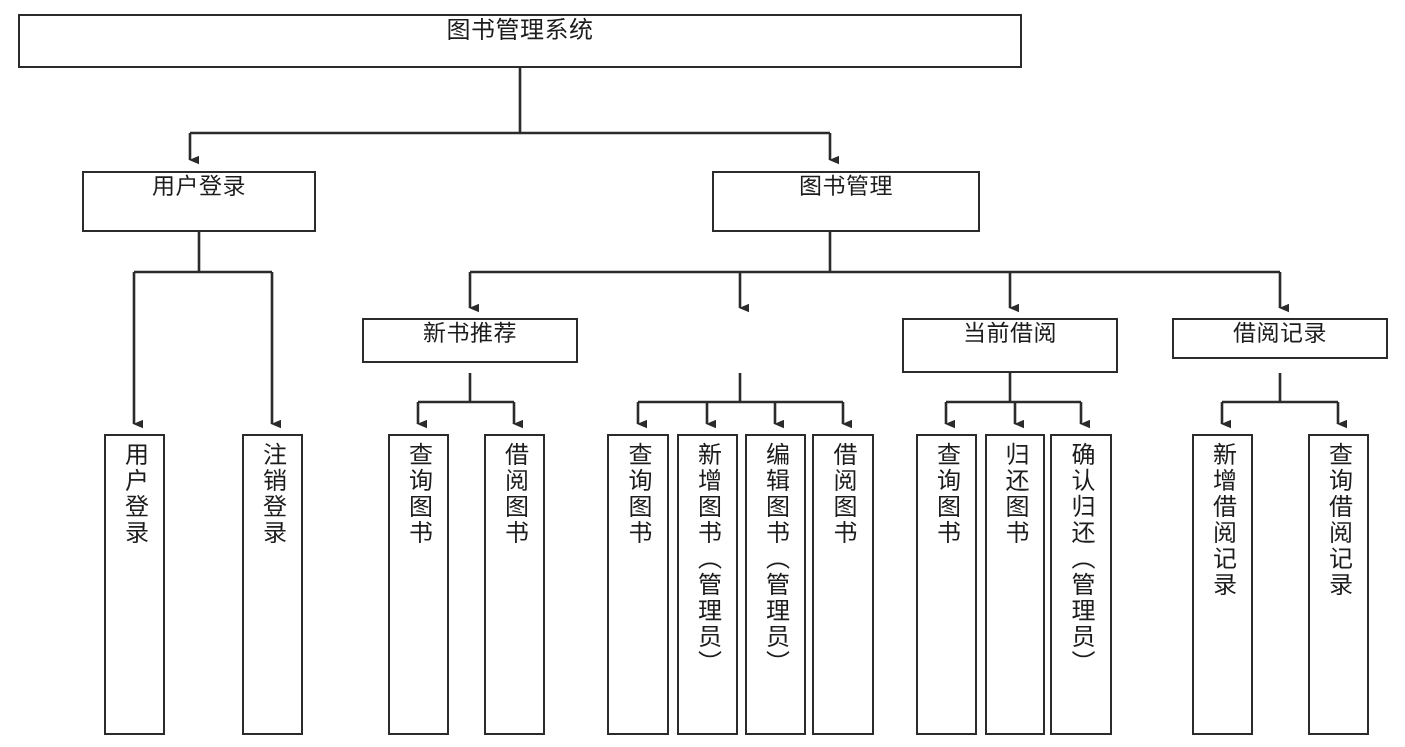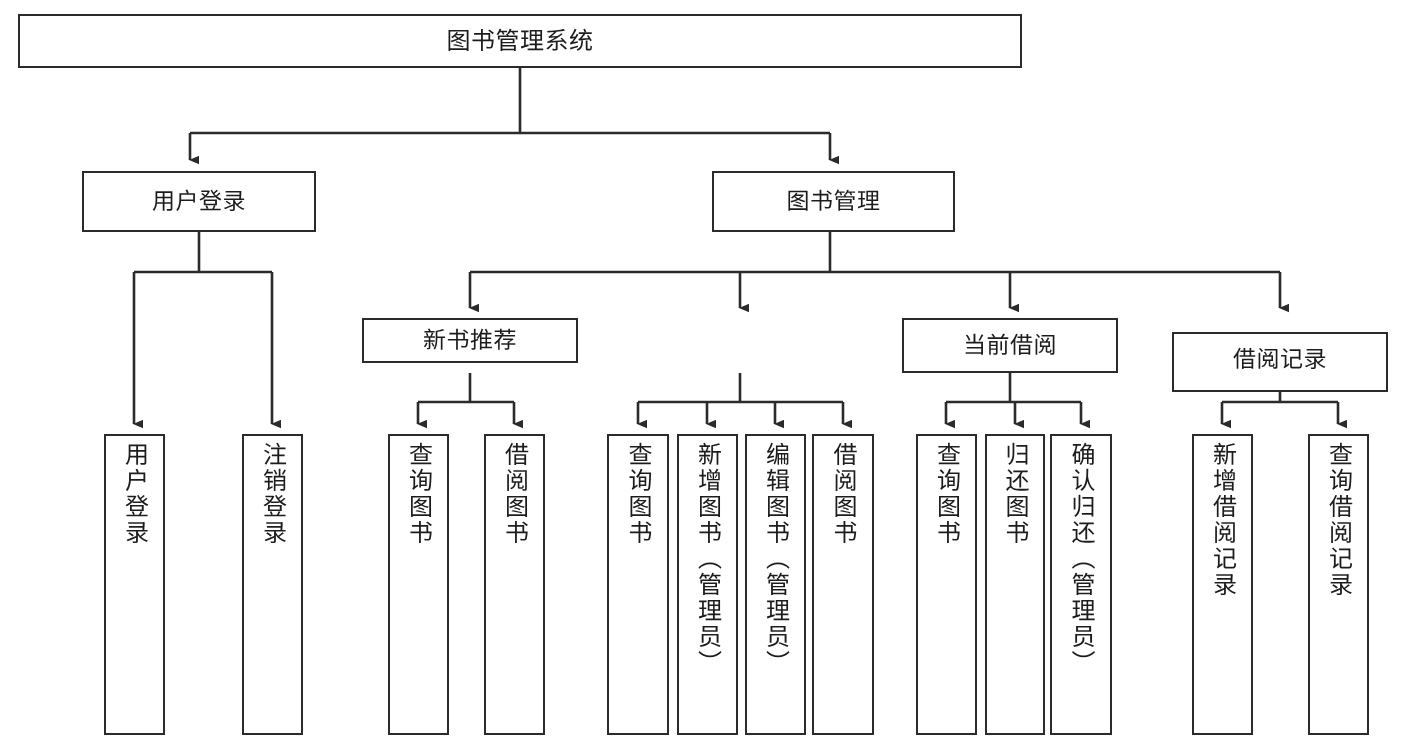--- a/index.html
+++ b/index.html
@@ -25,21 +25,21 @@
     width: 1405px;
     height: 747px;
     pointer-events: none;
   }
   .node {
     position: absolute;
     box-sizing: border-box;
     background: #ffffff;
     border: 2px solid #2b2b2b;
     display: flex;
-    align-items: center;
+    align-items: flex-start;
     justify-content: center;
     z-index: 2;
   }
   .node-label {
     color: #1c1c1c;
     text-align: center;
     line-height: 1.18;
     letter-spacing: 0.5px;
     white-space: nowrap;
   }
@@ -131,34 +131,34 @@
   </svg>
 
   <div class="node horiz root" style="left:18px; top:14px; width:1004px; height:54px;">
     <span class="node-label">图书管理系统</span>
   </div>
 
   <div class="node horiz" style="left:82px; top:171px; width:234px; height:61px;">
     <span class="node-label">用户登录</span>
   </div>
 
-  <div class="node horiz" style="left:712px; top:171px; width:243px; height:61px;">
+  <div class="node horiz" style="left:712px; top:171px; width:268px; height:61px;">
     <span class="node-label">图书管理</span>
   </div>
 
   <div class="node horiz" style="left:362px; top:318px; width:216px; height:45px;">
     <span class="node-label">新书推荐</span>
   </div>
 
 
   <div class="node horiz" style="left:902px; top:318px; width:216px; height:55px;">
     <span class="node-label">当前借阅</span>
   </div>
 
-  <div class="node horiz" style="left:1172px; top:332px; width:216px; height:60px;font-family:Liberation Mono, monospace;">
+  <div class="node horiz" style="left:1172px; top:318px; width:216px; height:41px;">
     <span class="node-label">借阅记录</span>
   </div>
 
   <div class="node leaf" style="left:104px; top:434px; width:61px; height:301px;">
     <span class="node-label">用户登录</span>
   </div>
 
   <div class="node leaf" style="left:242px; top:434px; width:61px; height:301px;">
     <span class="node-label">注销登录</span>
   </div>

